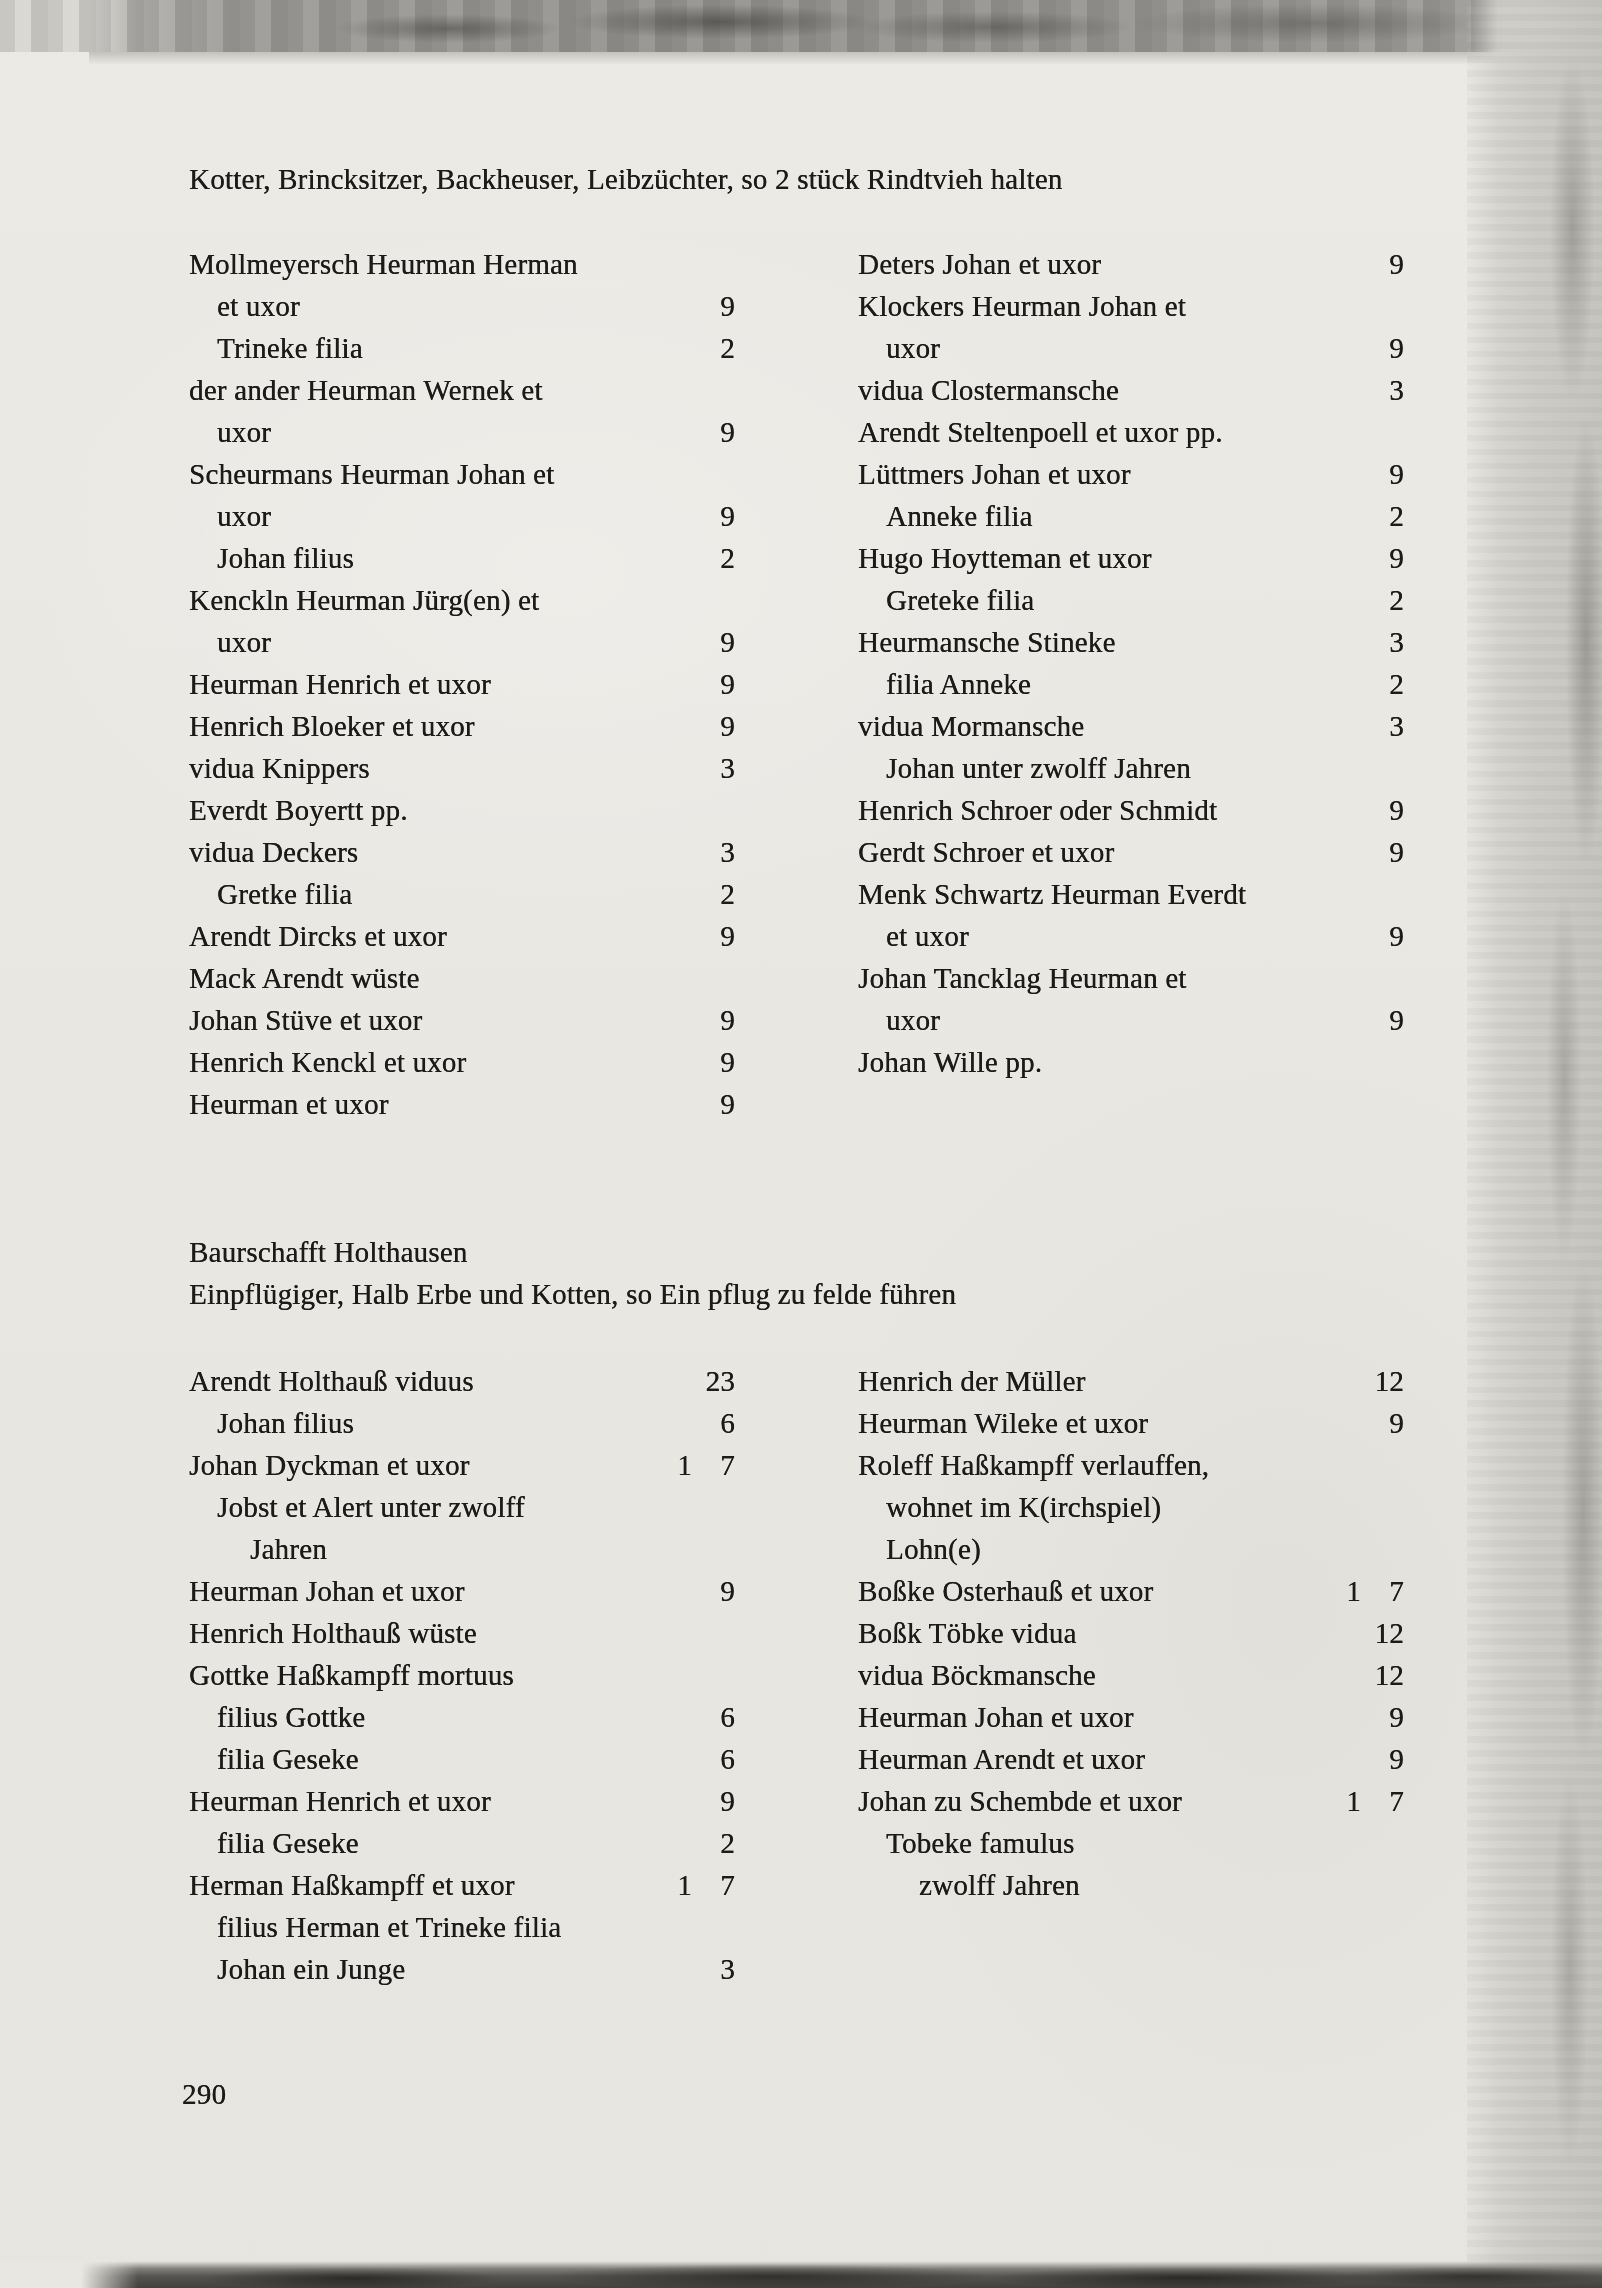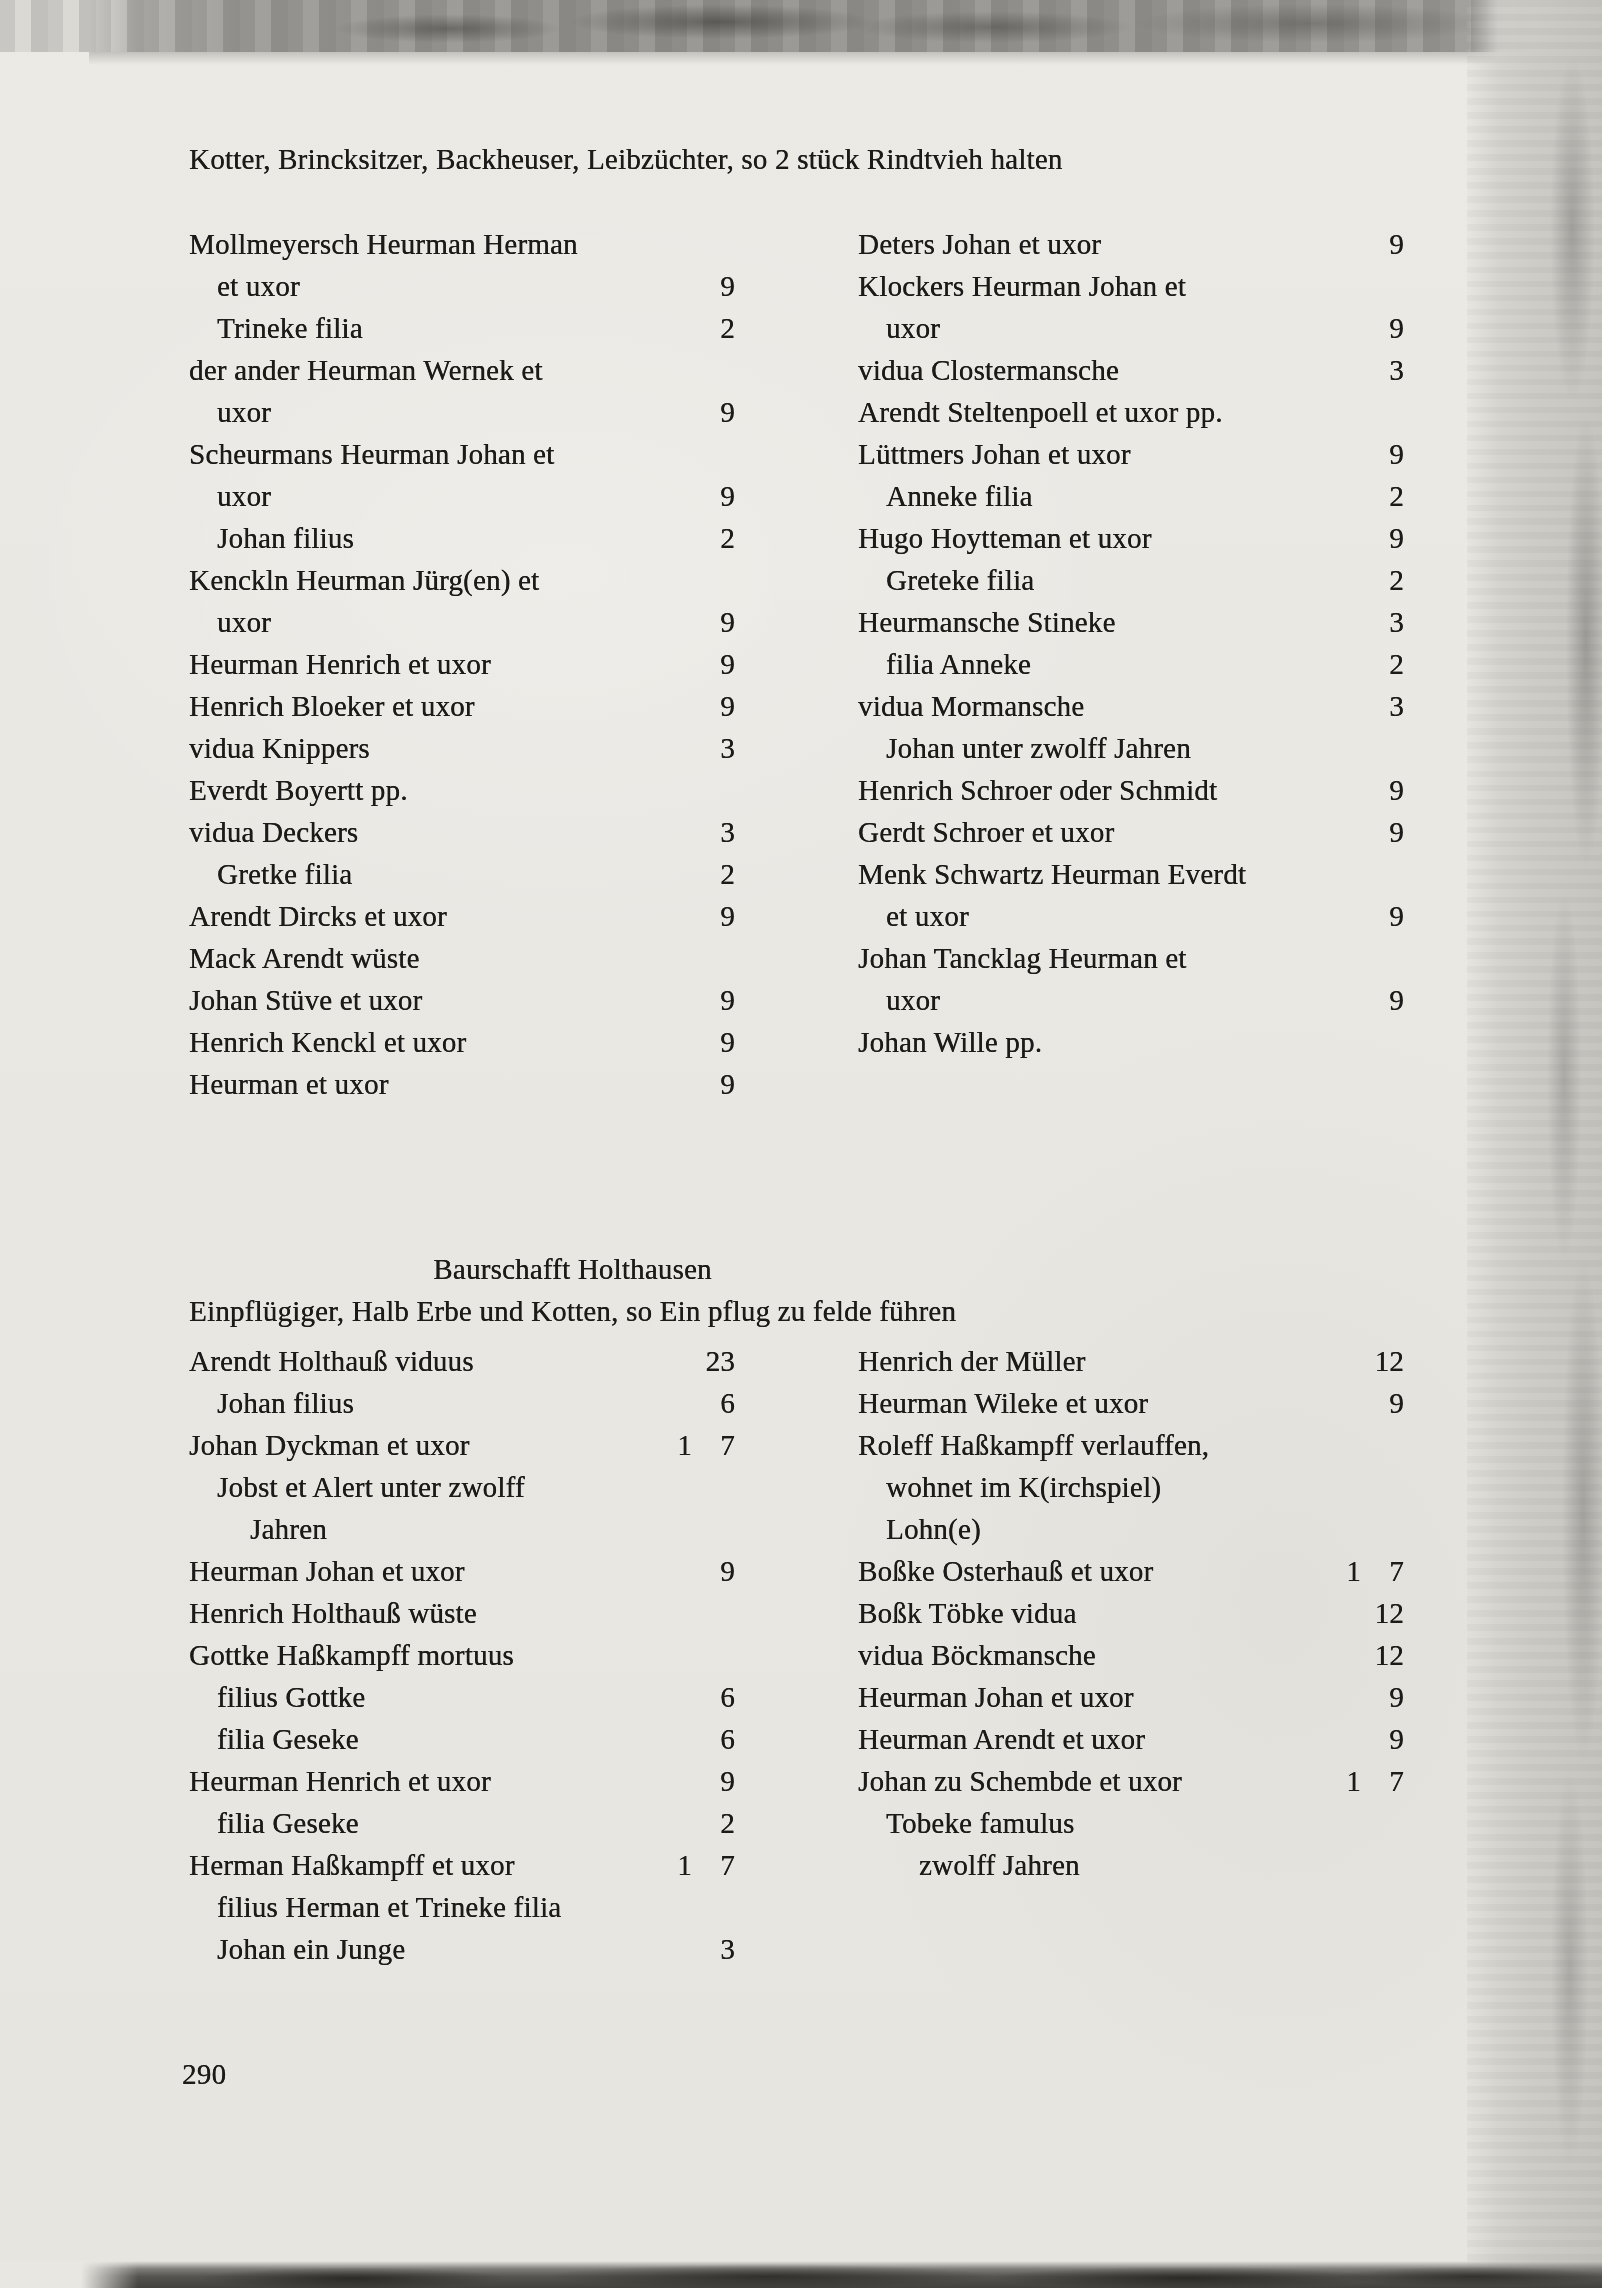--- a/index.html
+++ b/index.html
@@ -51,23 +51,24 @@
       radial-gradient(295px 16.6px at 48% 55%, rgba(18,18,16,.55), transparent 75%),
       radial-gradient(258px 14.8px at 74% 60%, rgba(10,10,8,.55), transparent 75%),
       radial-gradient(185px 13px at 92% 55%, rgba(16,16,14,.5), transparent 75%),
       linear-gradient(0deg,#413f3c 0%,#565450 45%,#807e7a 72%, rgba(233,231,226,0) 100%);
   }
   
   .print{
     font-size:29px;line-height:42px;letter-spacing:0.2px;
     text-shadow:0.3px 0 0 currentColor;
     white-space:nowrap;
+    margin-top:20px;
   }
   .h-sec1{position:absolute;top:138px;left:189px;}
-  .sec2head{position:absolute;top:1248px;left:189px;text-align:center;}
+  .sec2head{position:absolute;top:1211px;left:189px;}
   .cols{position:absolute;left:189px;width:1218px;}
   .cols.sec1{top:223px;}
   .cols.sec2{top:1340px;}
   .col{position:absolute;top:0;width:546px;text-decoration:underline;}
   .col.l{left:0;}
   .col.r{left:669px;}
   .row{position:relative;height:42px;}
   .row .t{display:inline-block;}
   .ind1 .t{padding-left:28px;text-align:center;}
   .ind2 .t{padding-left:61px;}

